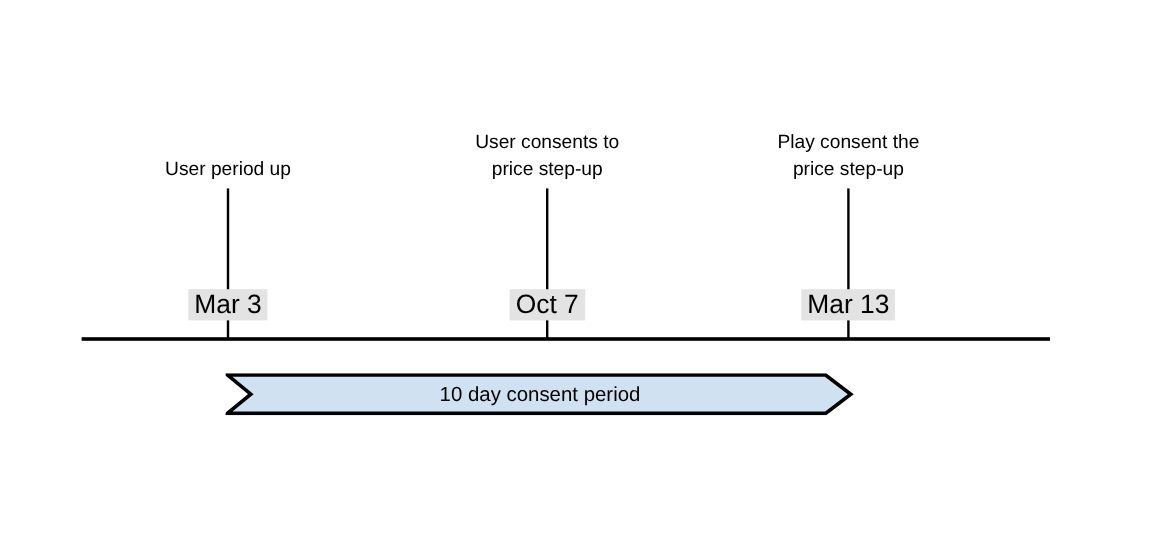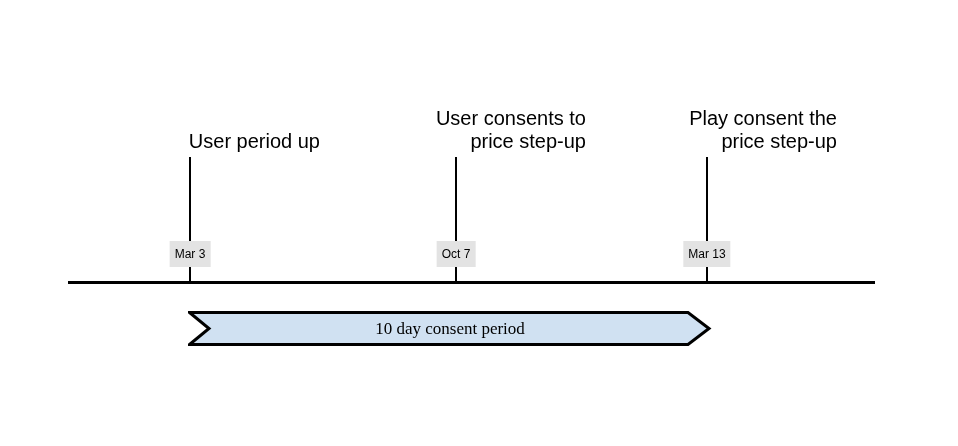--- a/index.html
+++ b/index.html
@@ -44,22 +44,22 @@
     width: 2px;
     height: 126px;
     background: #000000;
   }
   .marker-label {
     position: absolute;
     bottom: 0;
     left: 50%;
     transform: translateX(-50%);
     width: 260px;
-    text-align: right;
-    font-size: 20px;
+    text-align: center;
+    font-size: 16px;
     line-height: 23px;
     white-space: pre-line;
     color: #000000;
   }
   .marker-label-wrap {
     position: absolute;
     top: 105px;
     left: 0;
     width: 0;
     height: 48px;
@@ -70,35 +70,34 @@
     left: 0;
     width: 0;
     height: 27px;
   }
   .marker-date {
     position: absolute;
     left: 50%;
     top: 0;
     transform: translateX(-50%);
     background: #e3e3e3;
-    font-size: 12px;
+    font-size: 22px;
     line-height: 26px;
     padding: 0 5px;
     white-space: nowrap;
     color: #000000;
   }
 
   
   .period-banner {
     position: absolute;
     left: 188px;
     top: 311px;
     width: 524px;
     height: 35px;
-    font-family: Liberation Serif, serif;
   }
   .period-banner svg {
     display: block;
     width: 524px;
     height: 35px;
   }
   .period-banner-text {
     position: absolute;
     left: 0;
     top: 0;

